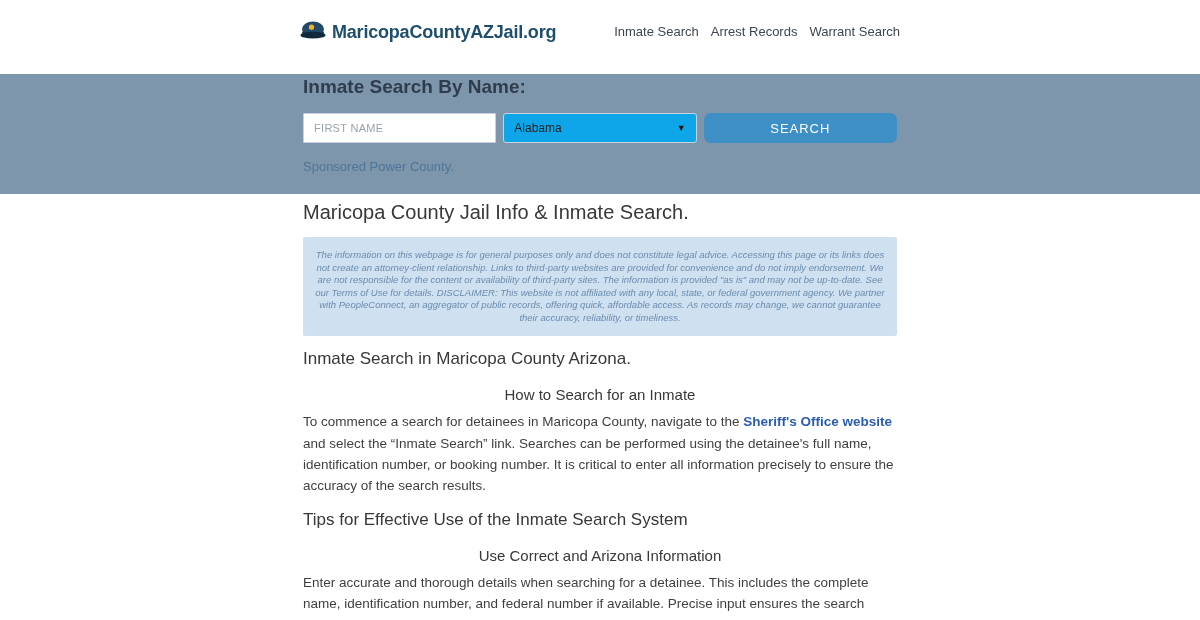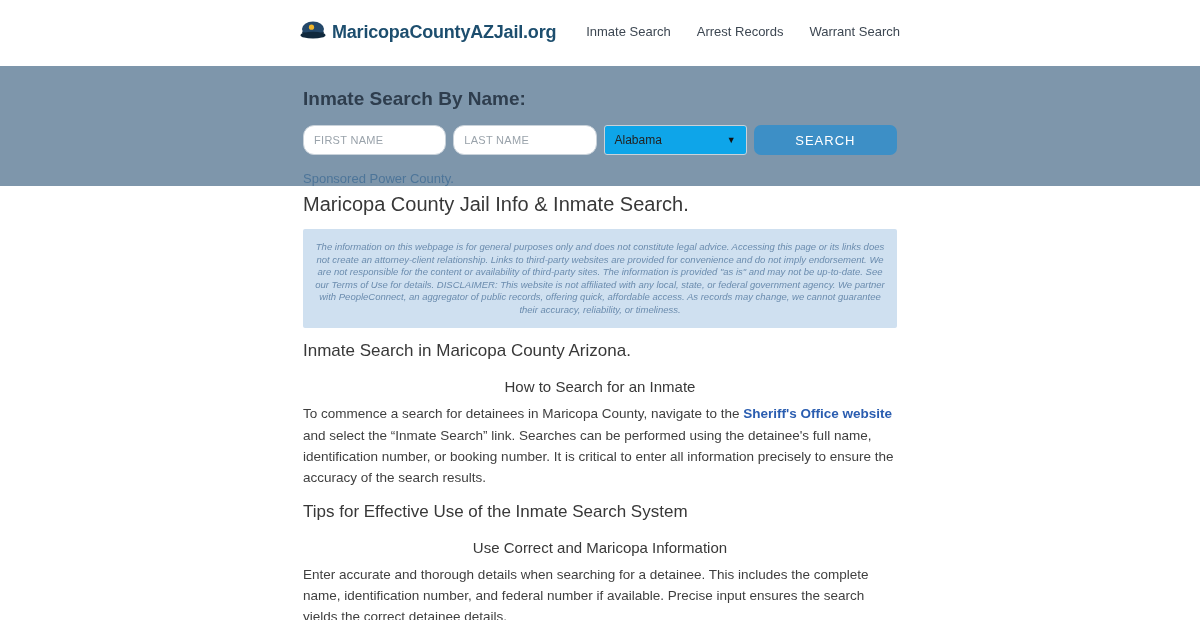--- a/index.html
+++ b/index.html
@@ -5,30 +5,30 @@
   * { margin: 0; padding: 0; box-sizing: border-box; }
   html, body { width: 1200px; height: 620px; overflow: hidden; background: #ffffff;
     font-family: "Liberation Sans", "DejaVu Sans", sans-serif; }
 
   
   .header { height: 62px; background: #ffffff; }
   .header-inner { width: 600px; margin: 0 auto; height: 100%;
     display: flex; align-items: center; justify-content: space-between; }
   .logo { display: flex; align-items: flex-end; gap: 4px; cursor: pointer; }
   .logo-text { font-size: 18px; font-weight: bold; color: #1d4e6e; letter-spacing: -0.2px; }
-  .nav { display: flex; gap: 26px; }
+  .nav { display: flex; gap: 12px; }
   .nav a { font-size: 13px; color: #3d4752; text-decoration: none; }
 
   
   .band { height: 120px; background: #7e96ab; }
-  .band-inner { width: 594px; margin: 4px auto; padding-top: 22px; }
+  .band-inner { width: 594px; margin: 12px auto; padding-top: 2px; }
   .band-title { font-size: 19px; font-weight: bold; color: #2e3d4d; margin-bottom: 15px; }
   .search-row { display: flex; gap: 7px; }
   .search-row .cell { flex: 1; height: 30px; }
-  .txt-input { width: 100%; height: 30px; border: 1px solid #c9d2da; border-radius: 11px;
+  .txt-input { width: 100%; height: 30px; border: 1px solid #c9d2da; border-radius: 1px;
     padding: 0 10px; font-size: 11px; color: #333; background: #fff;
     font-family: "Liberation Sans", sans-serif; }
   .txt-input::placeholder { color: #9aa3ab; letter-spacing: 0.3px; }
   .fake-select { width: 100%; height: 30px; background: #0ea5e9; border: 1px solid #c9d2da;
     border-radius: 3px; display: flex; align-items: center; justify-content: space-between;
     padding: 0 10px; font-size: 12px; color: #222; cursor: pointer; }
   .fake-select .caret { font-size: 9px; color: #111; }
   .search-btn { width: 100%; height: 30px; background: #3d8fc6; color: #ffffff;
     border: none; border-radius: 7px; font-size: 13px; letter-spacing: 1px;
     cursor: pointer; font-family: "Liberation Sans", sans-serif; }
@@ -74,23 +74,20 @@
 </div>
 
 <div class="band">
   <div class="band-inner">
     <div class="band-title">Inmate Search By Name:</div>
     <div class="search-row">
       <div class="cell">
         <input class="txt-input" type="text" placeholder="FIRST NAME" style="">
       </div>
       <div class="cell">
-        <input class="txt-input" type="text" placeholder="LAST NAME" style="">
-      </div>
-      <div class="cell">
         <div class="fake-select">
           <span>Alabama</span>
           <span class="caret">▼</span>
         </div>
       </div>
       <div class="cell">
         <button class="search-btn">SEARCH</button>
       </div>
     </div>
     <a href="#" class="sponsored">Sponsored Power County.</a>
@@ -102,16 +99,16 @@
 
   <div class="disclaimer">The information on this webpage is for general purposes only and does not constitute legal advice. Accessing this page or its links does not create an attorney-client relationship. Links to third-party websites are provided for convenience and do not imply endorsement. We are not responsible for the content or availability of third-party sites. The information is provided "as is" and may not be up-to-date. See our Terms of Use for details. DISCLAIMER: This website is not affiliated with any local, state, or federal government agency. We partner with PeopleConnect, an aggregator of public records, offering quick, affordable access. As records may change, we cannot guarantee their accuracy, reliability, or timeliness.</div>
 
   <h2 class="section">Inmate Search in Maricopa County Arizona.</h2>
 
   <h3 class="sub">How to Search for an Inmate</h3>
   <p class="body"><span>To commence a search for detainees in Maricopa County, navigate to the </span><a href="#" class="inline-link">Sheriff's Office website</a><span> and select the “Inmate Search” link. Searches can be performed using the detainee's full name, identification number, or booking number. It is critical to enter all information precisely to ensure the accuracy of the search results.</span></p>
 
   <h2 class="section">Tips for Effective Use of the Inmate Search System</h2>
 
-  <h3 class="sub">Use Correct and Maricopa Information</h3>
+  <h3 class="sub">Use Correct and Arizona Information</h3>
   <p class="body">Enter accurate and thorough details when searching for a detainee. This includes the complete name, identification number, and federal number if available. Precise input ensures the search yields the correct detainee details.</p>
 
 </div>
 
 </body></html>

